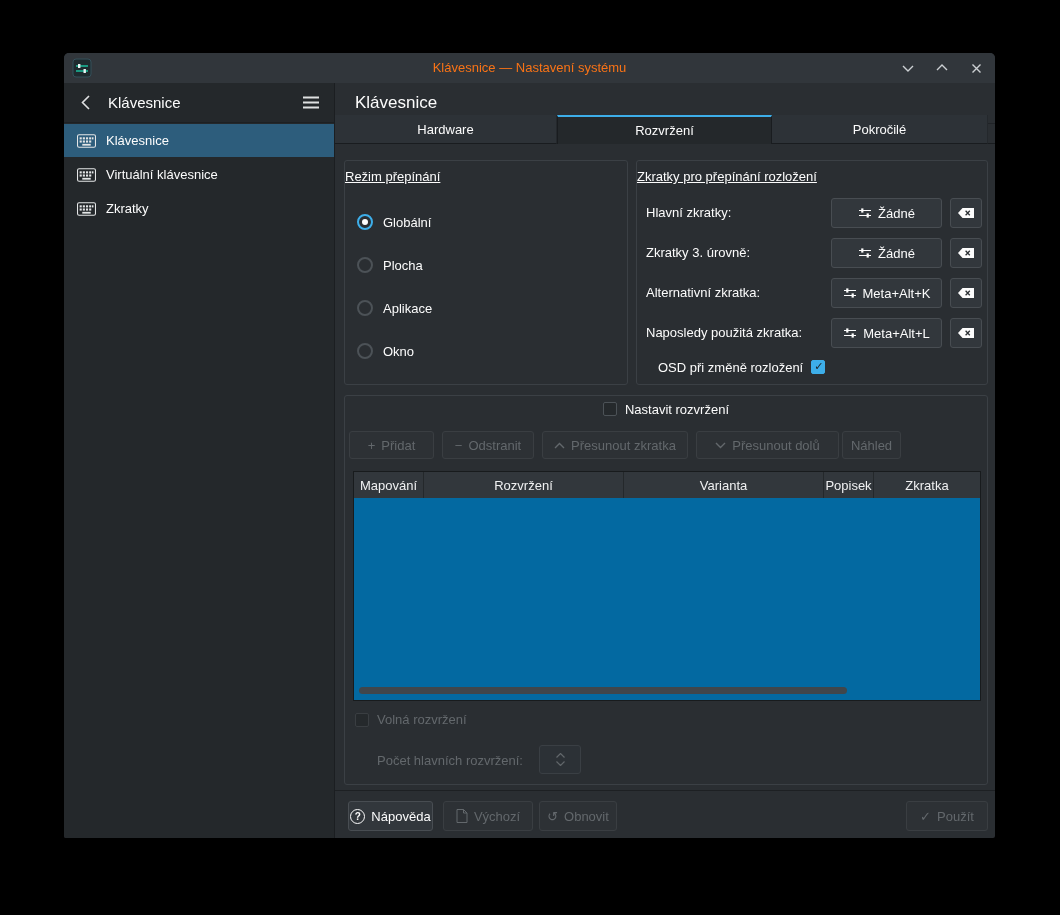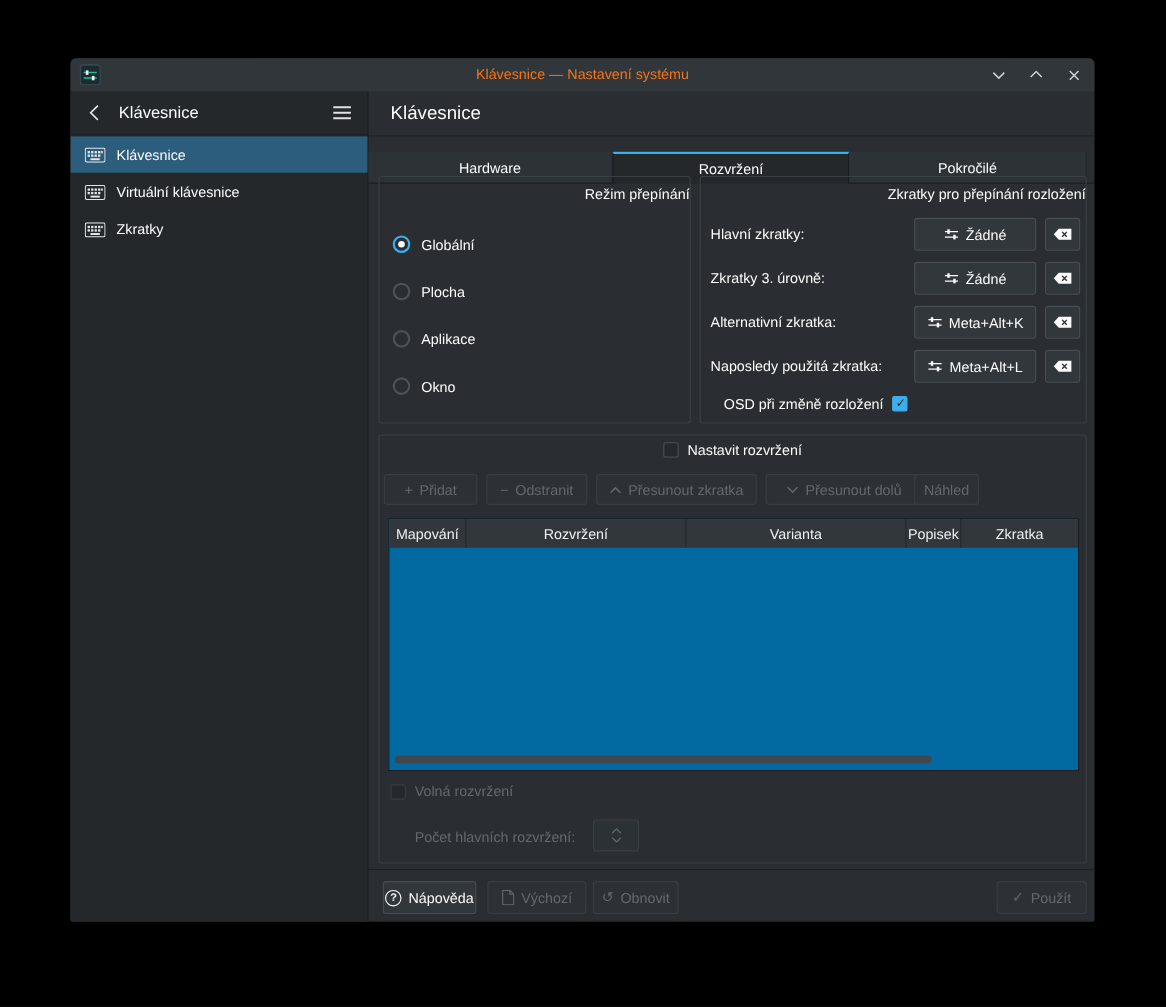--- a/index.html
+++ b/index.html
@@ -22,32 +22,32 @@
   #sb-title { margin-left:14px; font-size:15px; }
   #sb-menu { margin-left:auto; margin-right:12px; width:22px; height:22px; display:flex; align-items:center; justify-content:center; color:#dfe1e2; cursor:pointer; }
   #sb-list { position:absolute; left:0; top:41px; right:0; }
   .sb-item { height:33px; margin-bottom:1px; display:flex; align-items:center; gap:10px; padding-left:13px; color:#fcfcfc; cursor:pointer; }
   .sb-item.selected { background:#2d5d7c; }
   .sb-item .kbicon { color:#e4e6e7; display:flex; }
 
   
   #main-header { position:absolute; left:271px; top:30px; width:660px; height:41px; border-bottom:1px solid #202327; }
   #main-title { margin-left:20px; line-height:40px; font-size:17px; }
-  #tabstrip { position:absolute; left:271px; top:85px; width:660px; height:29px; display:flex; }
+  #tabstrip { position:absolute; left:271px; top:62px; width:660px; height:29px; display:flex; }
   .tab { height:29px; display:flex; align-items:center; justify-content:center; background:#2d3237; border-bottom:1px solid #191c1f; border-right:1px solid #24282c; cursor:pointer; }
   .tab.active { background:#24282b; border-top:2px solid #3daee9; border-bottom:none; border-left:1px solid #191c1f; border-right:1px solid #191c1f; }
   #tab-0 { width:222px; } #tab-1 { width:215px; } #tab-2 { width:216px; }
   #tab-filler { flex:1; border-bottom:1px solid #191c1f; }
 
   
   .gbox { position:absolute; border:1px solid #3b4045; border-radius:3px; }
   #gb-mode { left:280px; top:107px; width:284px; height:225px; }
   #gb-shortcuts { left:572px; top:107px; width:352px; height:225px; }
   #gb-layouts { left:280px; top:342px; width:644px; height:390px; }
-  .gbox-legend { position:absolute; top:8px; left:0; right:0; text-align:right; color:#fcfcfc; }
+  .gbox-legend { position:absolute; top:8px; left:0; right:0; text-align:left; color:#fcfcfc;text-decoration:underline; }
 
   
   .radio-row { position:absolute; left:12px; height:18px; display:flex; align-items:center; gap:10px; cursor:pointer; }
   #radio-row-0{ top:52px; } #radio-row-1{ top:95px; } #radio-row-2{ top:138px; } #radio-row-3{ top:181px; }
   .radio { width:16px; height:16px; border:2px solid #4c5257; border-radius:50%; position:relative; background:transparent; }
   .radio.checked { border-color:#3daee9; }
   .radio.checked::after { content:""; position:absolute; left:3px; top:3px; width:6px; height:6px; border-radius:50%; background:#fcfcfc; }
 
   
   .sc-row { position:absolute; left:0; right:0; height:30px; }
@@ -67,21 +67,21 @@
   .cb.checked::after { content:"✓"; position:absolute; left:2px; top:-1px; font-size:11px; font-weight:bold; color:#1d2023; }
   .cb.disabled { border-color:#3a3e42; }
   .dis { color:#63686c; }
 
   
   #configure-row { position:absolute; top:4px; left:0; right:0; height:18px; display:flex; align-items:center; justify-content:center; gap:8px; }
   #btn-add { left:4px; top:35px; width:85px; height:28px; }
   #btn-remove { left:97px; top:35px; width:92px; height:28px; }
   #btn-moveup { left:197px; top:35px; width:146px; height:28px; }
   #btn-movedown { left:351px; top:35px; width:143px; height:28px; }
-  #btn-preview { left:486px; top:35px; width:59px; height:28px; }
+  #btn-preview { left:497px; top:35px; width:59px; height:28px; }
 
   #layout-table { position:absolute; left:8px; top:75px; width:628px; height:230px; background:#0369a1; border:1px solid #181b1d; }
   #table-header { display:flex; height:26px; background:#32373c; }
   .th { border-right:1px solid #24282b; display:flex; align-items:center; justify-content:center; color:#eff0f1; overflow:hidden; white-space:nowrap; cursor:pointer; flex:none; }
   .th0{ width:70px; } .th1{ width:200px; } .th2{ width:200px; } .th3{ width:50px; } .th4{ width:106px; border-right:none; }
   #table-hscroll { position:absolute; left:5px; bottom:6px; width:488px; height:7px; border-radius:3.5px; background:#40464b; cursor:pointer; }
 
   #spare-row { position:absolute; left:10px; top:316px; display:flex; align-items:center; gap:8px; }
   #count-label { position:absolute; left:32px; top:357px; }
   #spinbox { position:absolute; left:194px; top:349px; width:42px; height:29px; background:#2c3136; border:1px solid #3a3f44; border-radius:3px; display:flex; flex-direction:column; align-items:center; justify-content:center; gap:3px; color:#62676b; cursor:pointer; }

